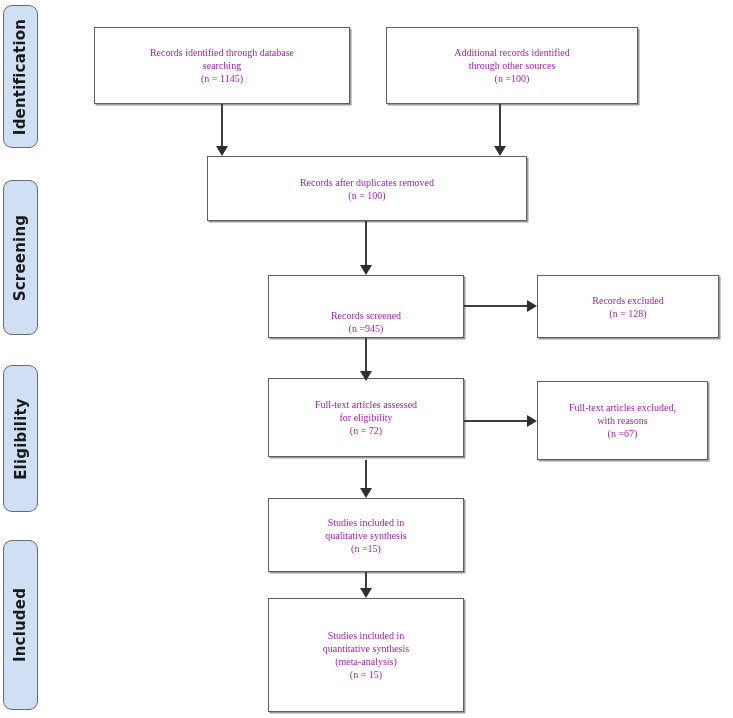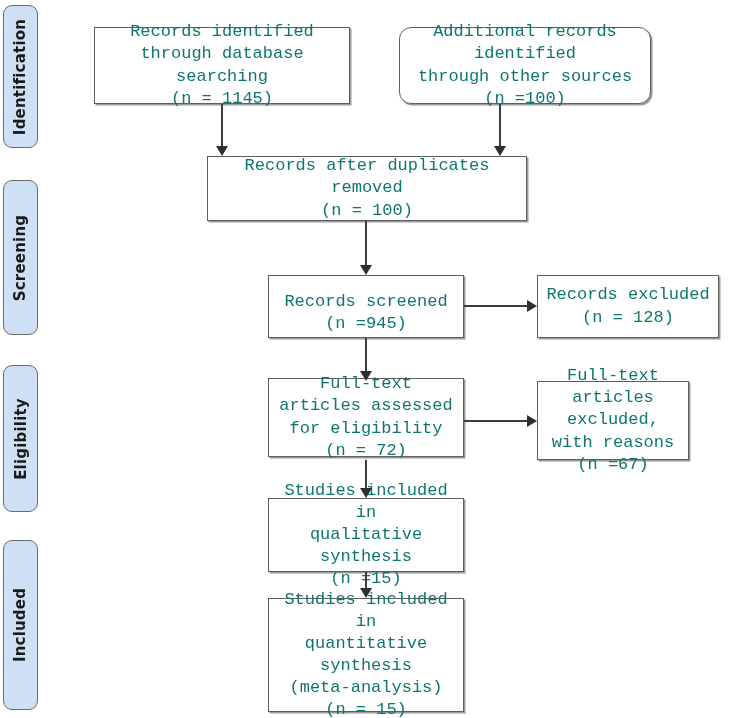--- a/index.html
+++ b/index.html
@@ -44,24 +44,24 @@
     background: #ffffff;
     border: 1.5px solid #5e5e5e;
     box-shadow: 1.5px 1.5px 0 0 #9a9a9a;
     display: flex;
     align-items: center;
     justify-content: center;
     text-align: center;
     padding: 2px 6px;
   }
   .flow-box .box-text {
-    font-family: Liberation Mono, monospace;
-    font-size: 17px;
+    font-family: Liberation Serif, serif;
+    font-size: 10px;
     line-height: 1.30;
-    color: #0f766e;
+    color: #a21caf;
     white-space: pre-line;
   }
 
   
   .conn-line {
     position: absolute;
     background: #3c3c3c;
   }
   .conn-v { width: 2px; }
   .conn-h { height: 2px; }
@@ -103,21 +103,21 @@
   <div class="stage-tab" style="left:3px; top:540px; width:35px; height:170px;">
     <span class="stage-label">Included</span>
   </div>
 
   <div class="flow-box" style="left:94px; top:27px; width:256px; height:77px;">
     <span class="box-text">Records identified through database
 searching
 (n = 1145)</span>
   </div>
 
-  <div class="flow-box" style="left:399px; top:27px; width:252px; height:77px;border-radius:12px;">
+  <div class="flow-box" style="left:386px; top:27px; width:252px; height:77px;">
     <span class="box-text">Additional records identified
 through other sources
 (n =100)</span>
   </div>
 
   <div class="flow-box" style="left:207px; top:156px; width:320px; height:65px;">
     <span class="box-text">Records after duplicates removed
 (n = 100)</span>
   </div>
 
@@ -130,21 +130,21 @@
     <span class="box-text">Records excluded
 (n = 128)</span>
   </div>
 
   <div class="flow-box" style="left:268px; top:378px; width:196px; height:79px;">
     <span class="box-text">Full-text articles assessed
 for eligibility
 (n = 72)</span>
   </div>
 
-  <div class="flow-box" style="left:537px; top:381px; width:152px; height:79px;">
+  <div class="flow-box" style="left:537px; top:381px; width:171px; height:79px;">
     <span class="box-text">Full-text articles excluded,
 with reasons
 (n =67)</span>
   </div>
 
   <div class="flow-box" style="left:268px; top:498px; width:196px; height:74px;">
     <span class="box-text">Studies included in
 qualitative synthesis
 (n =15)</span>
   </div>

